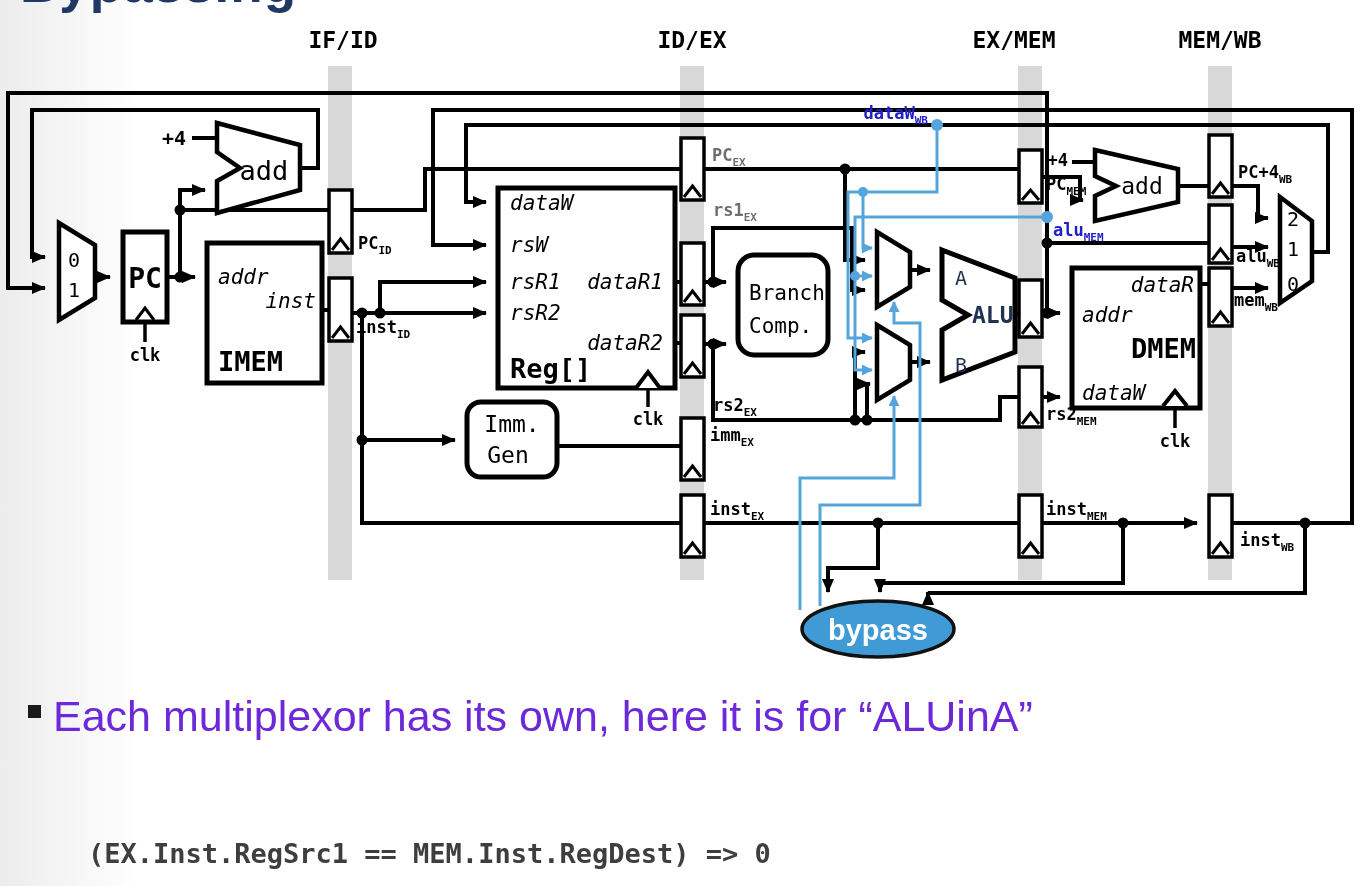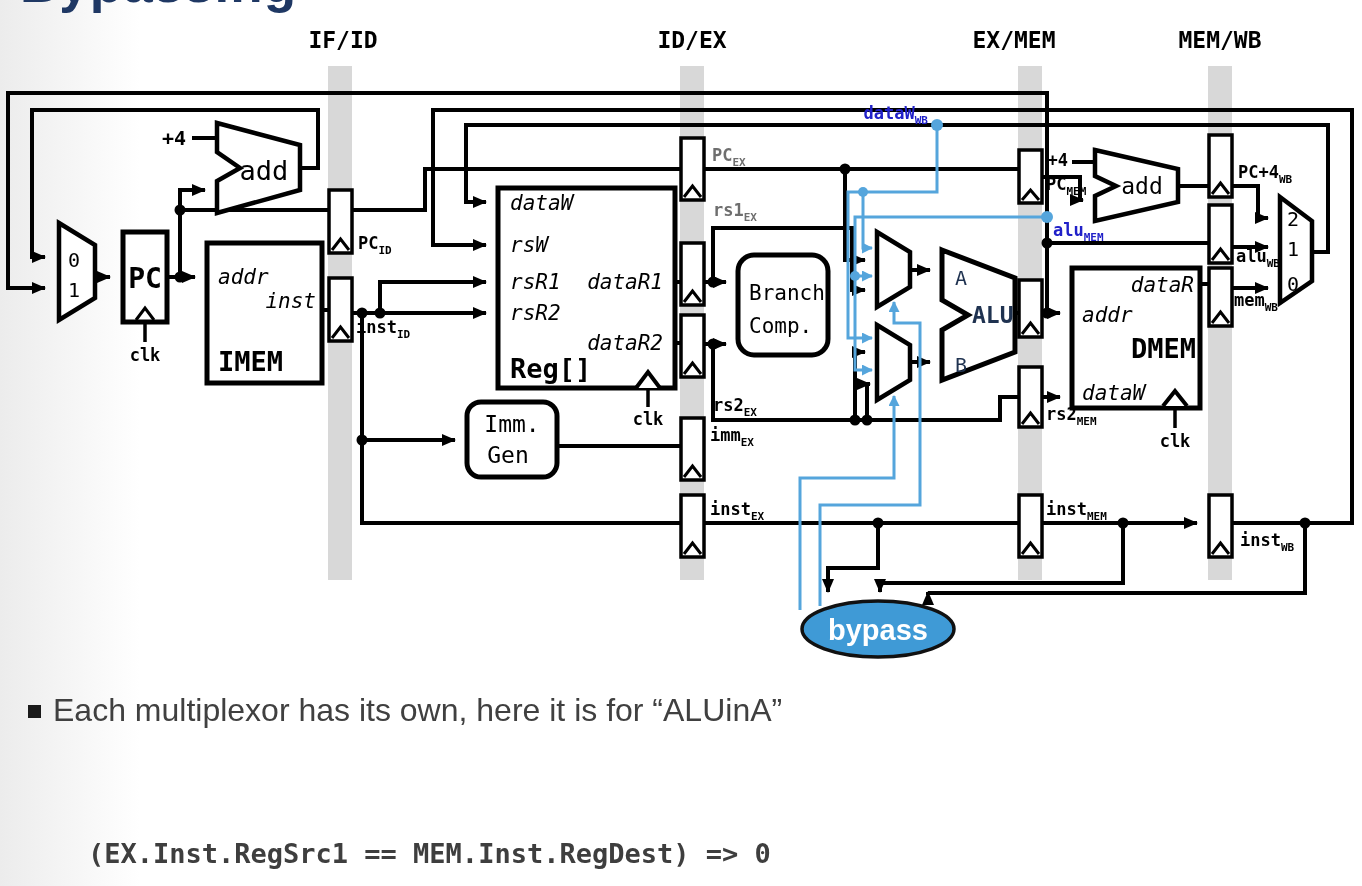--- a/index.html
+++ b/index.html
@@ -27,21 +27,21 @@
   .f17{font-size:17px;} .f20{font-size:20px;} .f21{font-size:21px;}
   .f23{font-size:23px;} .f27{font-size:27px;} .f28{font-size:28px;}
   .sub{font-size:11px;}
   .gray{fill:#6e6e6e;}
   .blue{fill:#2020c8;}
   .mid{text-anchor:middle;} .end{text-anchor:end;}
   .bypass-text{fill:#fff;font-weight:bold;font-size:29px;font-family:"Liberation Sans",sans-serif;}
   
   .bullet-row{position:absolute;left:28px;top:692px;width:1320px;display:flex;align-items:flex-start;}
   .bullet-square{width:13px;height:13px;background:#1a1a1a;margin:13px 12px 0 0;flex:none;}
-  .bullet-text{font-size:32px;color:#404040;}
+  .bullet-text{font-size:43px;color:#6d28d9;}
   .code-block{position:absolute;left:88px;top:744px;font-family:"DejaVu Sans Mono","Liberation Mono",monospace;
     font-weight:bold;font-size:27px;color:#3e3e3e;line-height:44px;white-space:pre;}
 </style>
 </head>
 <body>
 
 <div class="title-clip">
   <div class="title">Bypassing</div>
 </div>
 

